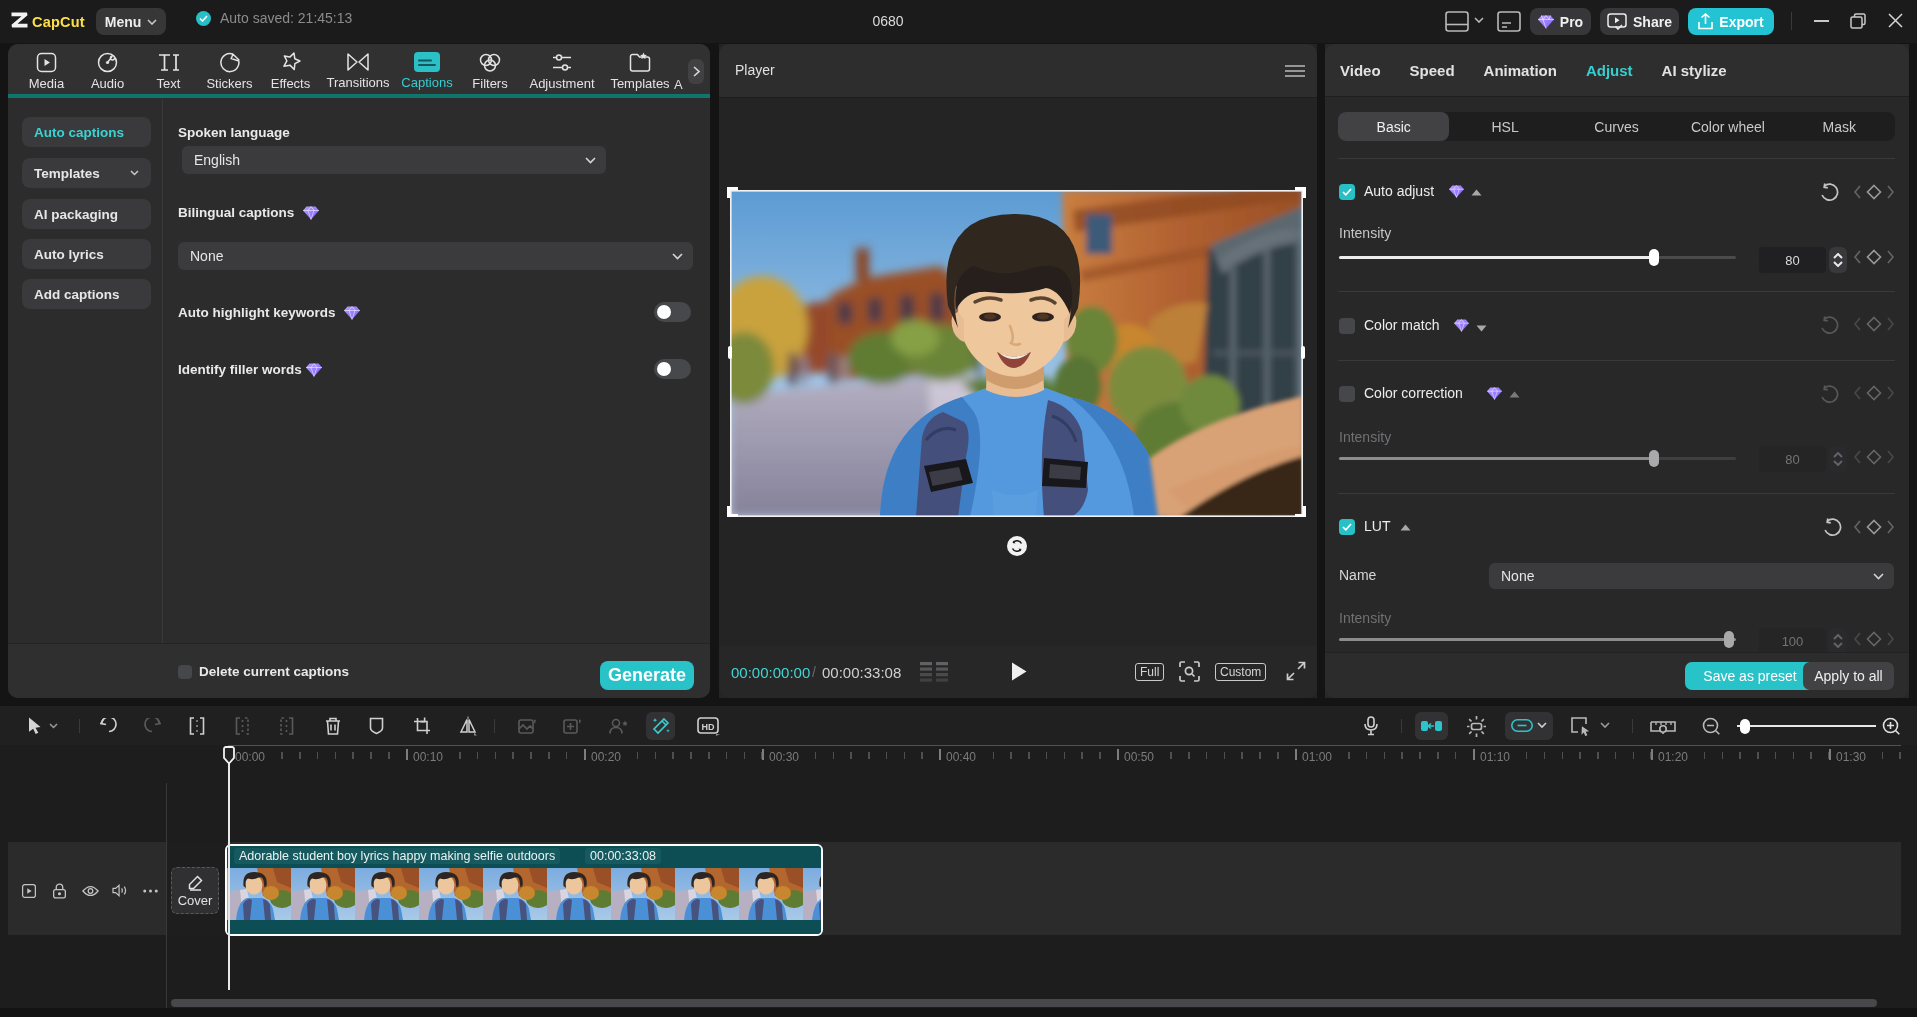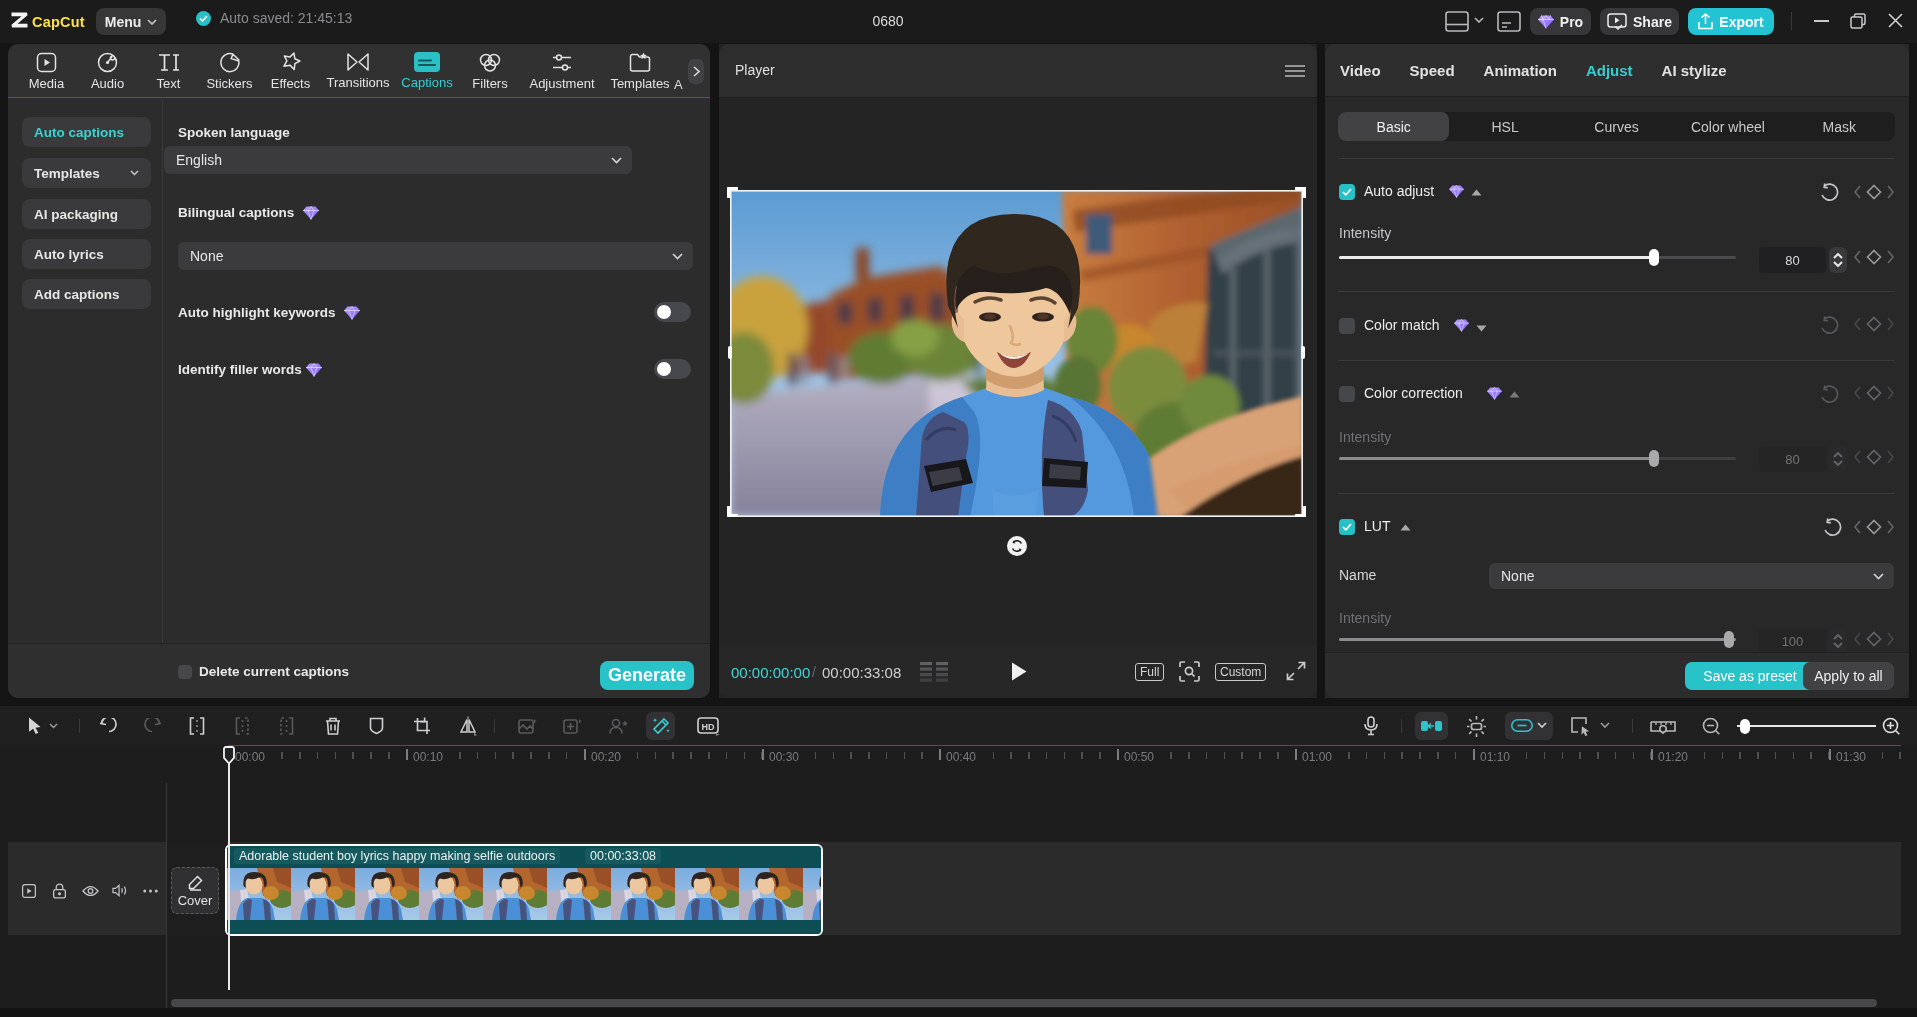--- a/index.html
+++ b/index.html
@@ -22,21 +22,21 @@
 #export { left:1688px; top:8px; width:86px; background:#23c3d4; color:#fff; }
 .windiv { left:1791px; top:12px; width:1px; height:18px; background:#3a3a3b; }
 
 
 .panel { background:#2c2c2d; border-radius:10px; }
 #leftpanel { left:8px; top:44px; width:702px; height:654px; }
 #playerpanel { left:719px; top:44px; width:598px; height:654px; background:#242425; }
 #rightpanel { left:1325px; top:44px; width:584px; height:654px; background:#282829; }
 
 
-#ltabs { left:0; top:0; width:702px; height:54px; background:#313132; border-radius:10px 10px 0 0; border-bottom:1px solid #0f766e; display:flex; padding-left:8px; }
+#ltabs { left:0; top:0; width:702px; height:54px; background:#313132; border-radius:10px 10px 0 0; border-bottom:4px solid #0f766e; display:flex; padding-left:8px; }
 .ltab { width:61px; height:54px; display:flex; flex-direction:column; align-items:center; justify-content:center; gap:3px; color:#e3e3e4; font-size:13px; }
 .ltab svg { display:block; }
 .ltab.active { color:#35cdd1; }
 .morebtn { left:680px; top:15px; width:16px; height:25px; background:#414143; border-radius:6px; display:flex; align-items:center; justify-content:center; color:#d8d8d9; }
 
 
 .sbtn { left:14px; width:129px; height:30px; background:#3a3a3c; border-radius:8px; display:flex; align-items:center; padding:0 12px; font-size:13.5px; font-weight:700; color:#e6e6e7; }
 .sbtn.active { color:#3bd3d2; }
 .ldiv { left:154px; top:55px; width:1px; height:544px; background:#39393a; }
 
@@ -206,21 +206,21 @@
       </div>
   <div class="abs sbtn active" style="top:73px">Auto captions</div>
   <div class="abs sbtn" style="top:114px">Templates<svg style="margin-left:auto" width="9" height="6" viewBox="0 0 9 6" fill="none" stroke="#c9c9ca" stroke-width="1.5">
           <path d="M1 1 l3.5 3.5 L8 1"></path>
         </svg></div>
   <div class="abs sbtn" style="top:155px">AI packaging</div>
   <div class="abs sbtn" style="top:195px">Auto lyrics</div>
   <div class="abs sbtn" style="top:235px">Add captions</div>
   <div class="abs ldiv"></div>
   <div class="abs flabel" style="left:170px;top:81px">Spoken language</div>
-  <div class="fselect" style="left:156px;top:102px;width:468px">English<svg class="chev" width="11" height="7" viewBox="0 0 11 7" fill="none" stroke="#d5d5d6" stroke-width="1.6">
+  <div class="fselect" style="left:174px;top:102px;width:424px">English<svg class="chev" width="11" height="7" viewBox="0 0 11 7" fill="none" stroke="#d5d5d6" stroke-width="1.6">
           <path d="M1 1 l4.5 4.5 L10 1"></path>
         </svg></div>
   <div class="abs flabel" style="left:170px;top:161px">Bilingual captions</div>
   <svg class="abs" style="left:295px;top:162px" width="16" height="14" viewBox="0 0 16 14">
         <path d="M3.5 0.5 h9 L16 4.5 8 13.5 0 4.5z" fill="url(#gem)"></path>
         <path d="M0 4.5 h16 M5 4.5 L8 0.5 l3 4 M5 4.5 8 13.5 11 4.5" stroke="#fff" stroke-width="0.7" fill="none" opacity="0.75"></path>
       </svg>
   <div class="fselect" style="left:170px;top:198px;width:515px">None<svg class="chev" width="11" height="7" viewBox="0 0 11 7" fill="none" stroke="#d5d5d6" stroke-width="1.6">
           <path d="M1 1 l4.5 4.5 L10 1"></path>
         </svg></div>

